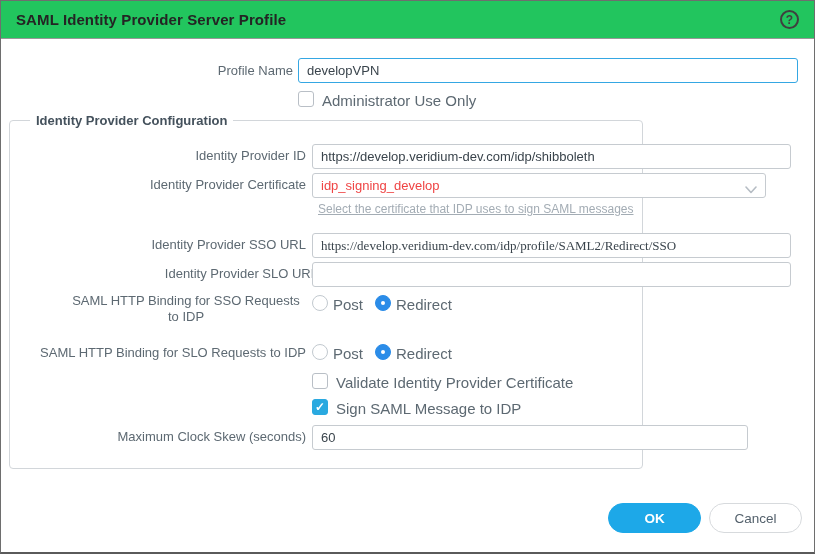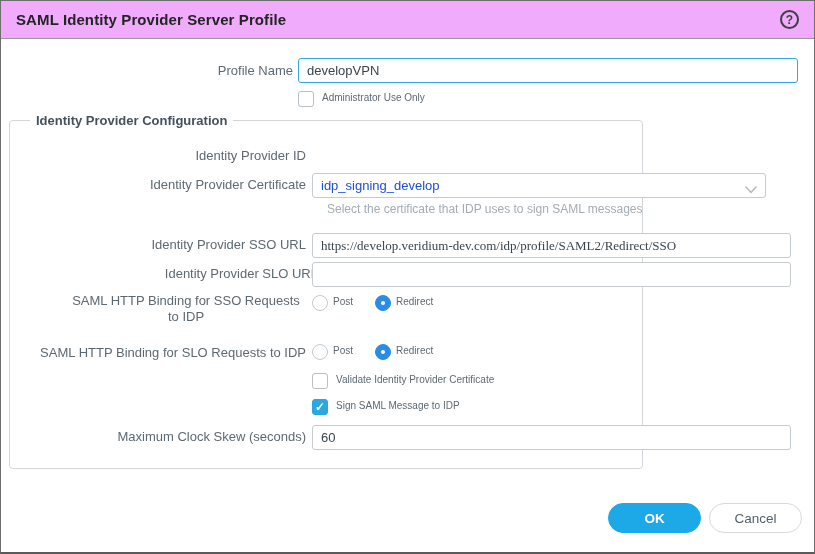--- a/index.html
+++ b/index.html
@@ -8,21 +8,21 @@
 
   .dialog {
     position:relative; width:815px; height:554px; background:#fff;
     border:1px solid #6e6e6e; border-bottom:2px solid #5a5a5a;
     overflow:hidden;
   }
 
   
   .header {
     position:absolute; left:0; top:0; right:0; height:38px;
-    background:#f0abfc; border-bottom:1px solid #989898;
+    background:#22c55e; border-bottom:1px solid #989898;
     display:flex; align-items:center; justify-content:space-between;
     padding:0 15px;
   }
   .title { font-size:15px; font-weight:700; color:#242424; letter-spacing:.1px; }
   .help-circle {
     width:19px; height:19px; border:2px solid #3f3f3f; border-radius:50%;
     display:flex; align-items:center; justify-content:center;
     font-size:12px; font-weight:700; color:#3f3f3f; cursor:pointer;
   }
 
@@ -37,21 +37,21 @@
 
   .checkbox {
     position:absolute; width:16px; height:16px; background:#fff;
     border:1px solid #b9bfc6; border-radius:3px; cursor:pointer;
   }
   .checkbox.checked { background:#2aa9e0; border-color:#2aa9e0; }
   .checkbox.checked::after {
     content:"\2713"; position:absolute; left:2px; top:0px;
     font-size:12px; font-weight:700; color:#fff;
   }
-  .chk-lbl { position:absolute; font-size:10px; color:#5d6972; cursor:default; }
+  .chk-lbl { position:absolute; font-size:15px; color:#5d6972; cursor:default; }
 
   .radio {
     position:absolute; width:16px; height:16px; background:#fff;
     border:1px solid #c2c9cf; border-radius:50%; cursor:pointer;
   }
   .radio.selected { background:#2b8ce8; border-color:#2b8ce8; }
   .radio.selected::after {
     content:""; position:absolute; left:5px; top:5px; width:4px; height:4px;
     background:#fff; border-radius:50%;
   }
@@ -60,21 +60,21 @@
   .group {
     position:absolute; left:8px; top:112px; width:634px; height:356px;
     border:1px solid #d2d6da; border-radius:4px;
   }
   .group legend {
     margin-left:20px; padding:0 6px; font-size:13px; font-weight:700; color:#44515c;
   }
 
   .dropdown {
     position:absolute; height:25px; border:1px solid #c6cbd0; border-radius:3px;
-    background:#fff; font-size:13px; color:#1d4ed8; padding:0 26px 0 8px;
+    background:#fff; font-size:13px; color:#ef4444; padding:0 26px 0 8px;
     display:flex; align-items:center; cursor:pointer;
   }
   .dropdown .chev { position:absolute; right:8px; top:8px; }
   .helper { position:absolute; font-size:12px; color:#a3acb4; }
 
   
   .btn {
     position:absolute; top:502px; width:93px; height:30px; border-radius:15px;
     font-family:"Liberation Sans", sans-serif; font-size:13.5px;
     display:flex; align-items:center; justify-content:center; cursor:pointer;
@@ -98,31 +98,32 @@
   <input class="txt-input focused" style="left: 297px; top: 57px; width: 500px;" value="developVPN">
 
   <div class="checkbox" style="left:297px; top:90px;"></div>
   <div class="chk-lbl" style="left:321px; top:91px;">Administrator Use Only</div>
 
   <fieldset class="group">
     <legend>Identity Provider Configuration</legend>
   </fieldset>
 
   <div class="lbl" style="left:0; width:305px; top:147px;">Identity Provider ID</div>
+  <input class="txt-input" style="left: 311px; top: 143px; width: 479px;" value="https://develop.veridium-dev.com/idp/shibboleth">
 
   <div class="lbl" style="left:0; width:305px; top:176px;">Identity Provider Certificate</div>
   <div class="dropdown" style="left:311px; top:172px; width:454px;">
     <span>idp_signing_develop</span>
     <span class="chev">
       <svg width="12" height="8" viewBox="0 0 12 8">
           <polyline points="1,1 6,6.5 11,1" fill="none" stroke="#b6bdc4" stroke-width="1.6" stroke-linecap="round" stroke-linejoin="round"></polyline>
         </svg>
     </span>
   </div>
-  <div class="helper" style="left:326px; top:201px;">Select the certificate that IDP uses to sign SAML messages</div>
+  <div class="helper" style="left:317px; top:201px;text-decoration:underline;">Select the certificate that IDP uses to sign SAML messages</div>
 
   <div class="lbl" style="left:0; width:305px; top:236px;">Identity Provider SSO URL</div>
   <input class="txt-input" style="left: 311px; top: 232px; width: 479px; font-family: Liberation Serif, serif;" value="https://develop.veridium-dev.com/idp/profile/SAML2/Redirect/SSO">
 
   <div class="lbl" style="left:12px; width:305px; top:265px;">Identity Provider SLO URL</div>
   <input class="txt-input" style="left: 311px; top: 261px; width: 479px;" value="">
 
   <div class="lbl" style="left:65px; width:240px; top:292px; text-align:center;">SAML HTTP Binding for SSO Requests to IDP</div>
   <div class="radio" style="left:311px; top:294px;"></div>
   <div class="chk-lbl" style="left:332px; top:295px;">Post</div>
@@ -135,21 +136,21 @@
   <div class="radio selected" style="left:374px; top:343px;"></div>
   <div class="chk-lbl" style="left:395px; top:344px;">Redirect</div>
 
   <div class="checkbox" style="left:311px; top:372px;"></div>
   <div class="chk-lbl" style="left:335px; top:373px;">Validate Identity Provider Certificate</div>
 
   <div class="checkbox checked" style="left:311px; top:398px;"></div>
   <div class="chk-lbl" style="left:335px; top:399px;">Sign SAML Message to IDP</div>
 
   <div class="lbl" style="left:0; width:305px; top:428px;">Maximum Clock Skew (seconds)</div>
-  <input class="txt-input" style="left: 311px; top: 424px; width: 479px;" value="60">
+  <input class="txt-input" style="left: 311px; top: 424px; width: 436px;" value="60">
 
   <div class="btn btn-ok">
     <span>OK</span>
   </div>
   <div class="btn btn-cancel">
     <span>Cancel</span>
   </div>
 
 </div>
 

